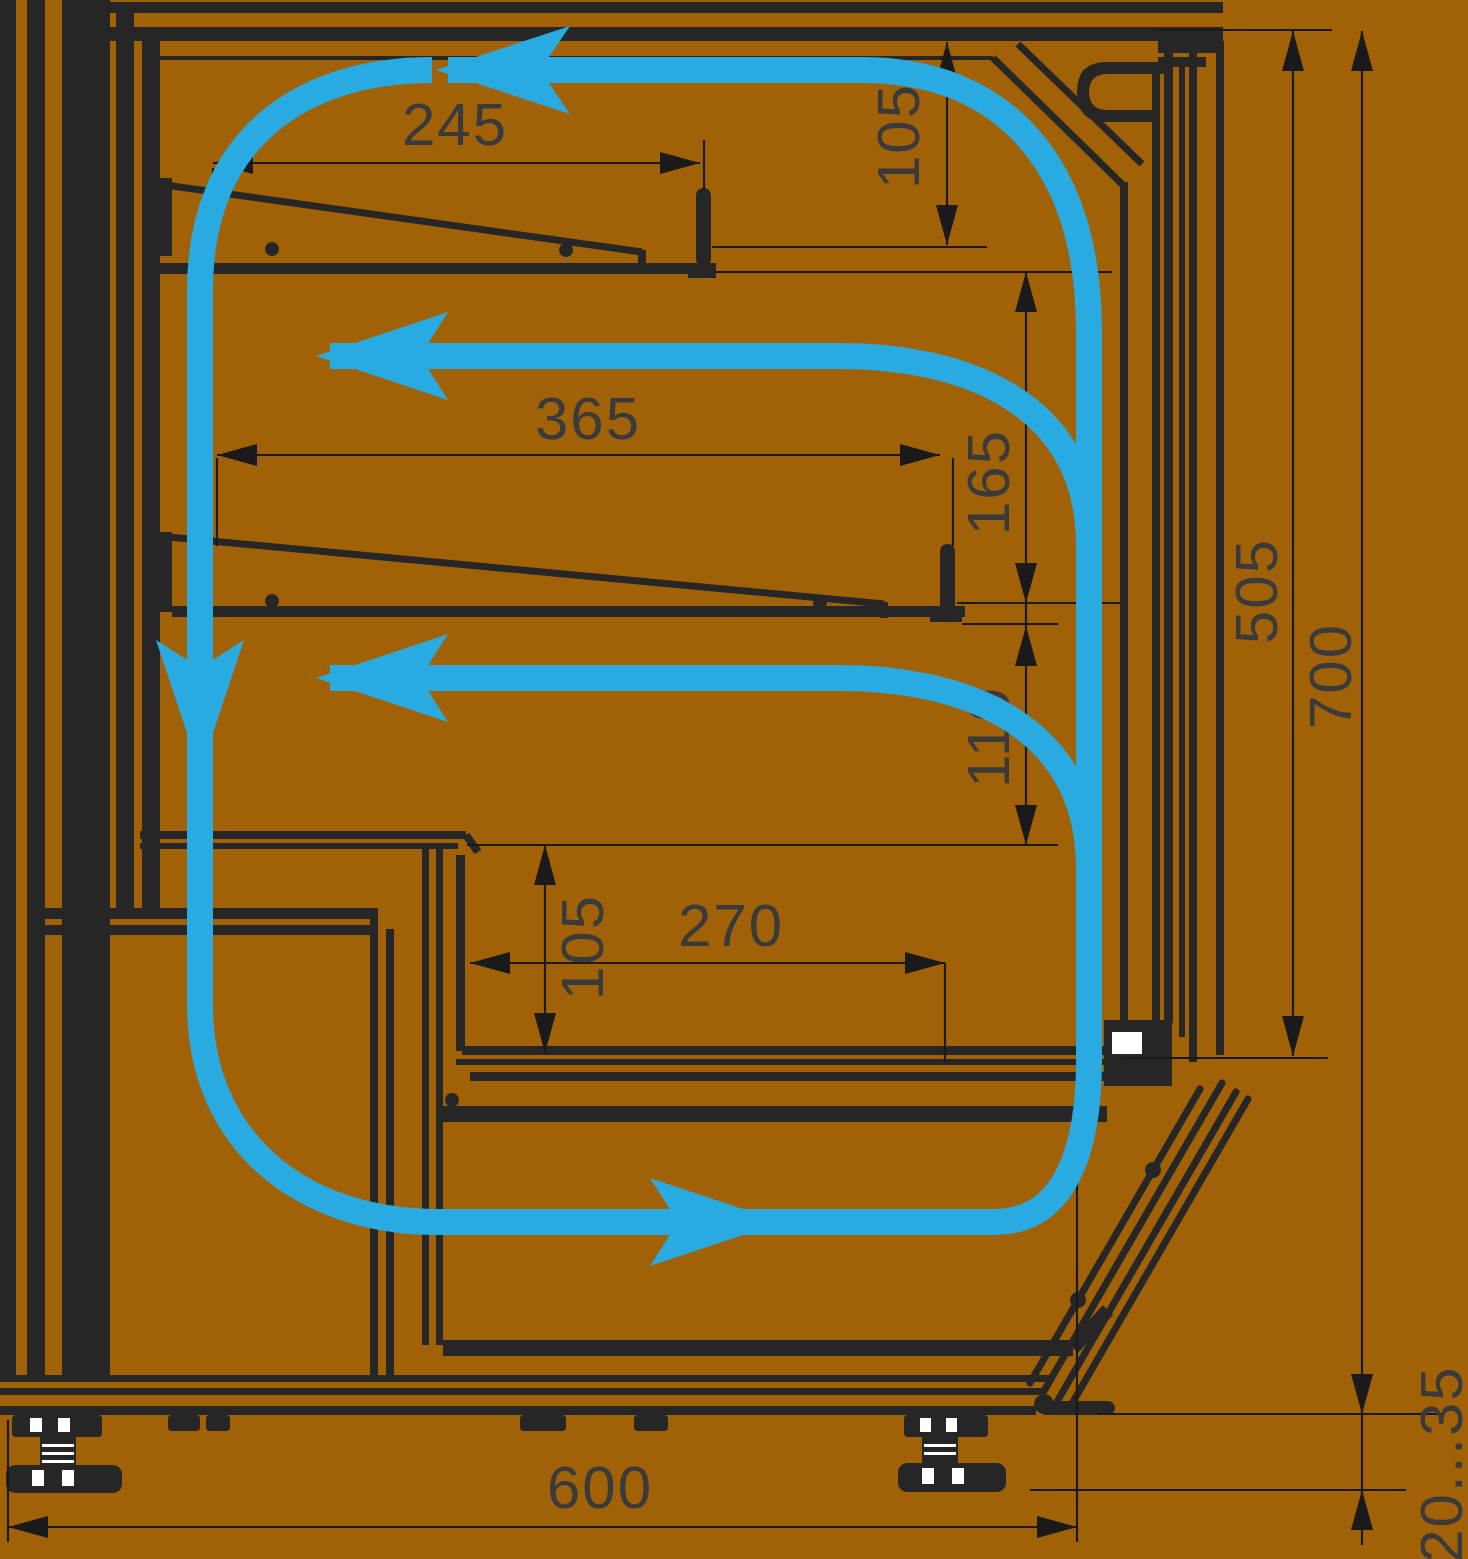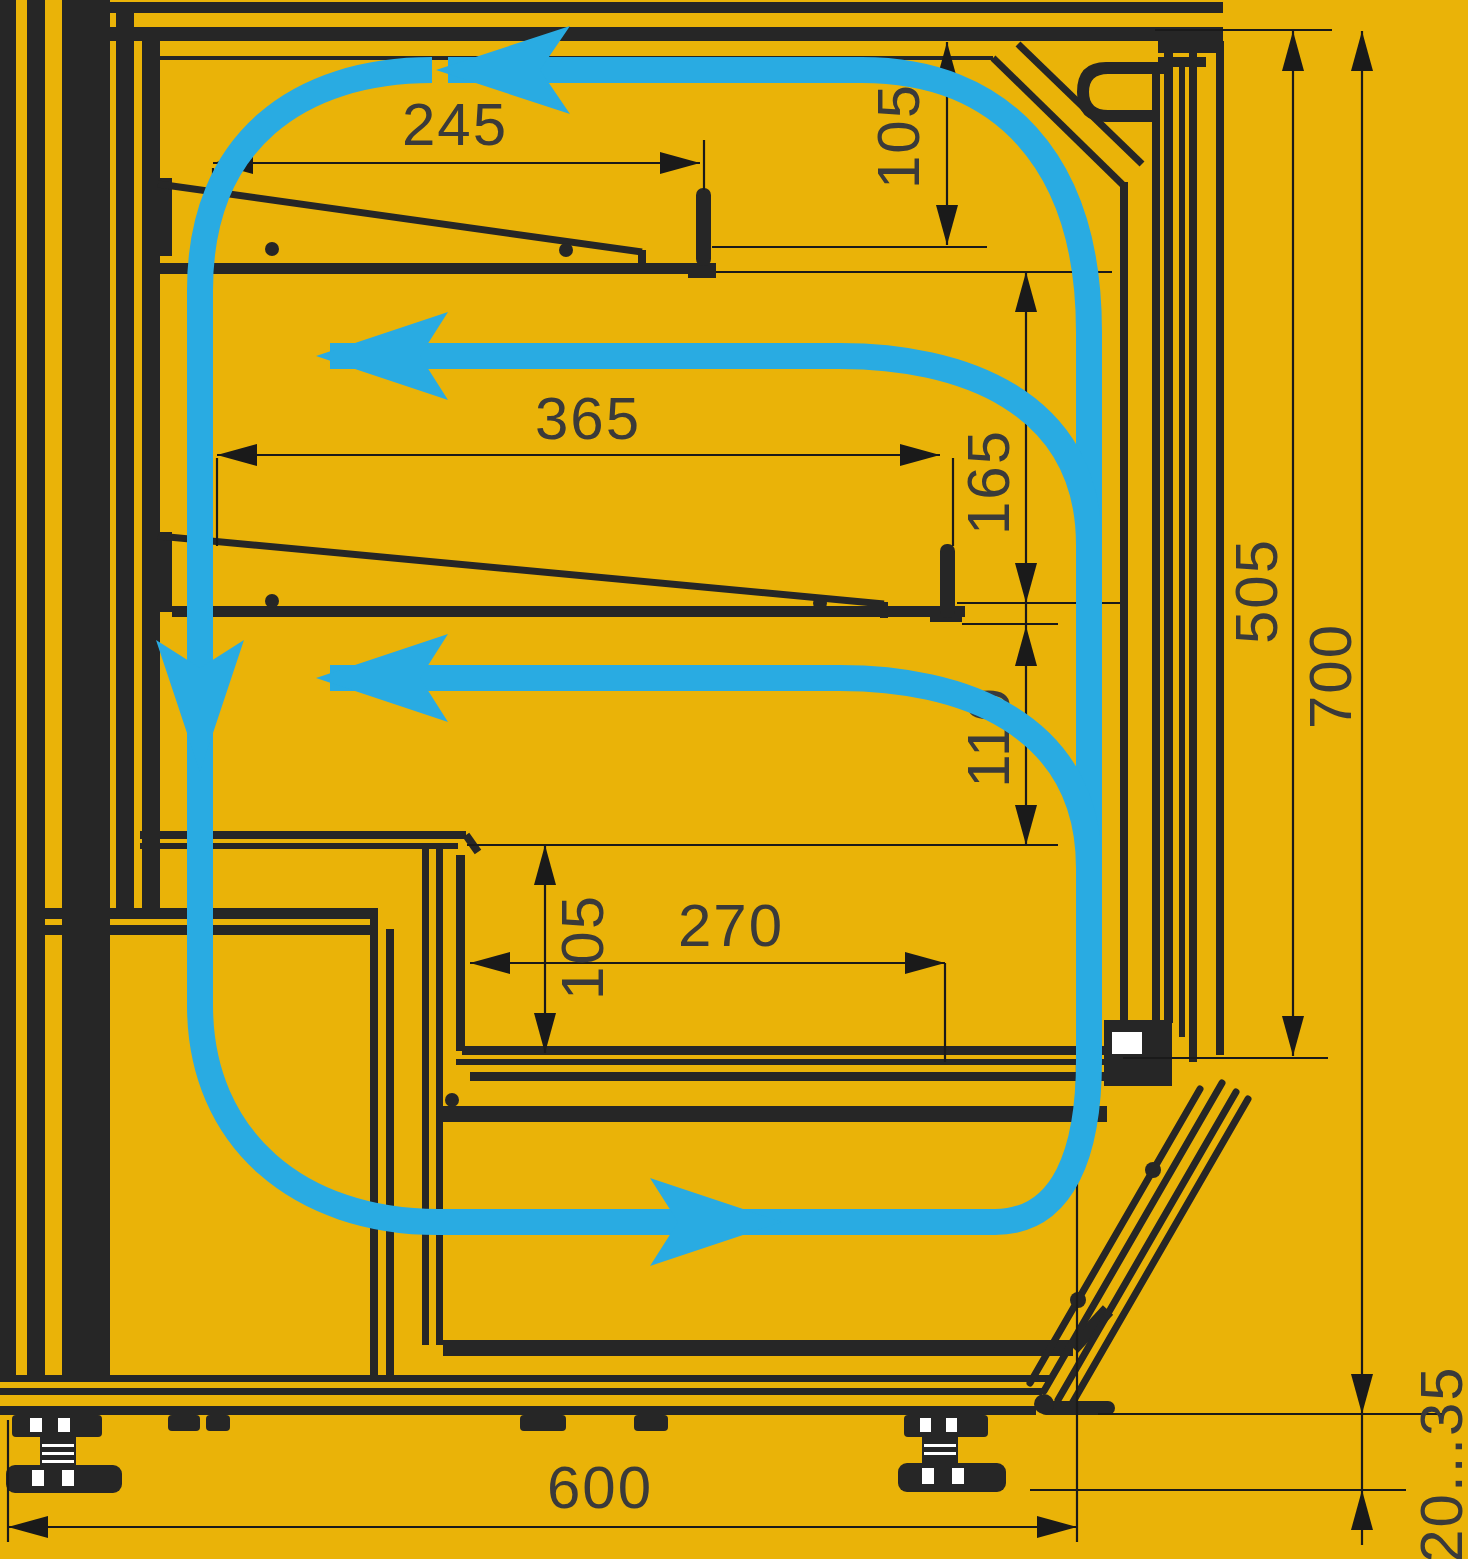--- a/index.html
+++ b/index.html
@@ -1,16 +1,16 @@
 <!DOCTYPE html>
 <html><head>
 <meta charset="utf-8">
 <style>
   html,body{margin:0;padding:0;background:#ffffff;}
-  .stage{position:relative;width:1468px;height:1559px;background:#eab308;overflow:hidden;}
+  .stage{position:relative;width:1468px;height:1559px;background:#a16207;overflow:hidden;}
   svg{display:block}
   text{font-family:"Liberation Sans","DejaVu Sans",sans-serif;font-size:60px;letter-spacing:2px;fill:#3a3a3a;}
 </style>
 </head>
 <body>
 
 <div class="stage">
 <svg width="1468" height="1559" viewBox="0 0 1468 1559">
 
   <g fill="#262626" stroke="none">

